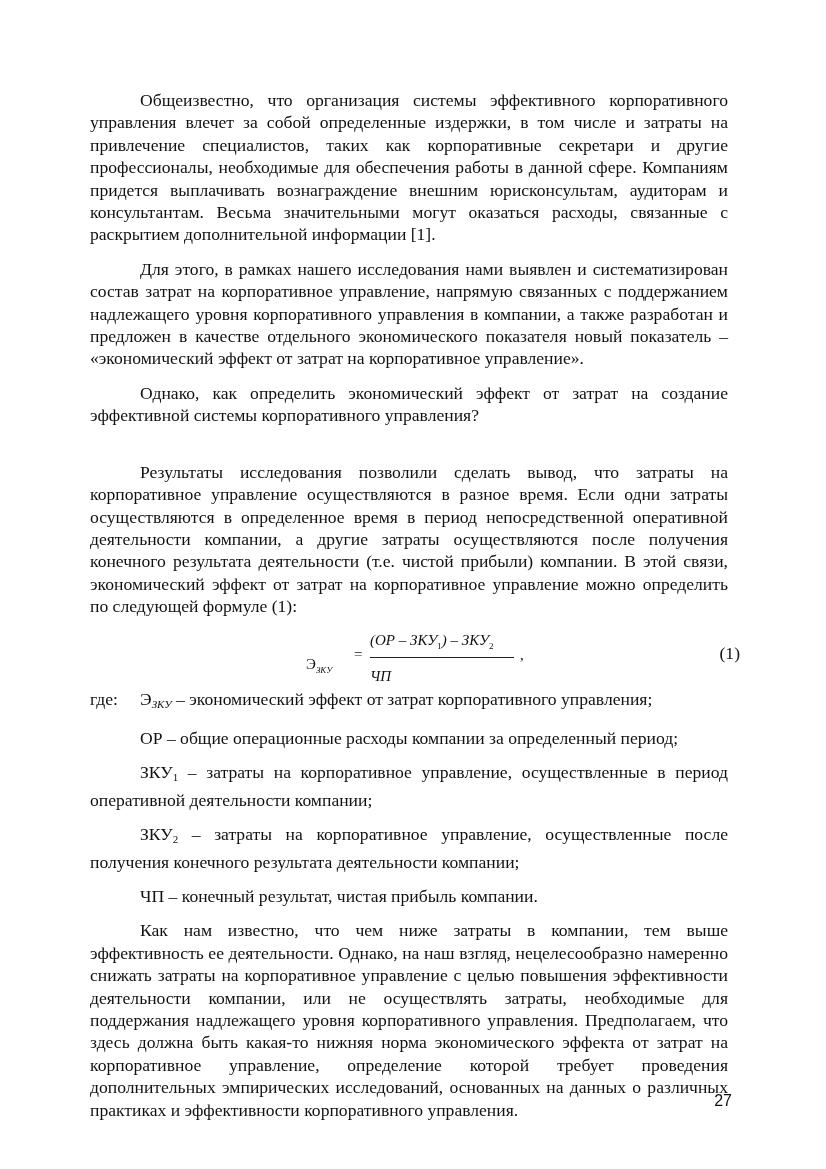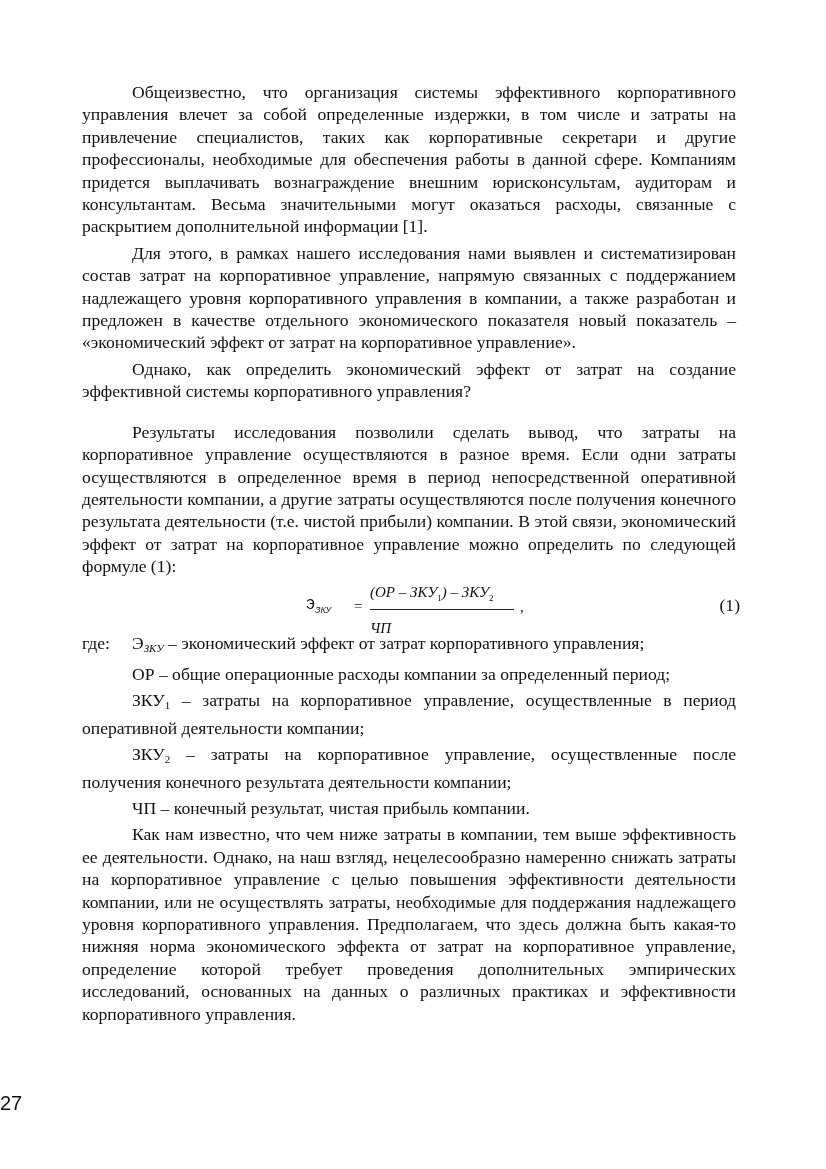--- a/index.html
+++ b/index.html
@@ -2,48 +2,48 @@
 <html><head>
 <meta charset="utf-8">
 <style>
   html, body { margin: 0; padding: 0; background: #ffffff; }
   body { width: 826px; height: 1169px; position: relative; overflow: hidden; }
   .page {
     position: absolute; left: 78px; top: 77px; width: 662px;
     font-family: "Liberation Serif", "DejaVu Serif", serif;
     font-size: 17.6px; line-height: 22.4px; color: #111;
   }
-  p { margin: 4px; text-align: justify; text-indent: 50px; hyphens: none; }
+  p { margin: 12px; text-align: justify; text-indent: 50px; hyphens: none; }
   .gap { height: 10px; }
   .formula {
     position: relative; height: 46px; margin: 0;
   }
   .formula .lhs {
-    position: absolute; left: 228px; top: 13px;
-    font-family: Liberation Mono, monospace; font-size: 15px; font-style: normal;
+    position: absolute; left: 228px; top: 23px;
+    font-family: Liberation Serif, serif; font-size: 15px; font-style: normal;
   }
   .formula .lhs sub { font-size: 9px; font-style: italic; }
   .formula .eq { position: absolute; left: 276px; top: 13px; font-size: 15px; }
   .formula .frac {
     position: absolute; left: 292px; top: 0; width: 144px; text-align: left;
     font-size: 15px; font-style: italic;
   }
   .formula .num { display: block; line-height: 20px; }
   .formula .num sub { font-size: 9px; font-style: normal; }
   .formula .bar { display: block; border-top: 1px solid #222; margin: 1px 0; }
   .formula .den { display: block; line-height: 20px; margin-top: 8px; }
   .formula .comma { position: absolute; left: 442px; top: 14px; font-size: 15px; }
   .formula .num-label { position: absolute; right: 0; top: 12px; }
   .def { text-indent: 0; }
   .def .where { display: inline-block; width: 50px; }
   .sub-it { font-size: 11px; font-style: italic; vertical-align: -3px; }
   .sub-n { font-size: 11px; vertical-align: -3px; }
   .pagenum {
-    position: absolute; left: 0; width: 732px; top: 1092px; text-align: left;
-    font-family: "Liberation Sans", "DejaVu Sans", sans-serif; font-size: 20px; color: #111;
+    position: absolute; left: 0; width: 732px; top: 1092px; text-align: right;
+    font-family: "Liberation Sans", "DejaVu Sans", sans-serif; font-size: 16px; color: #111;
   }
 </style>
 </head>
 <body>
 
 <div class="page">
   <p>Общеизвестно, что организация системы эффективного корпоративного управления влечет за собой определенные издержки, в том числе и затраты на привлечение специалистов, таких как корпоративные секретари и другие профессионалы, необходимые для обеспечения работы в данной сфере. Компаниям придется выплачивать вознаграждение внешним юрисконсультам, аудиторам и консультантам. Весьма значительными могут оказаться расходы, связанные с раскрытием дополнительной информации [1].</p>
   <p>Для этого, в рамках нашего исследования нами выявлен и систематизирован состав затрат на корпоративное управление, напрямую связанных с поддержанием надлежащего уровня корпоративного управления в компании, а также разработан и предложен в качестве отдельного экономического показателя новый показатель – «экономический эффект от затрат на корпоративное управление».</p>
   <p>Однако, как определить экономический эффект от затрат на создание эффективной системы корпоративного управления?</p>
   <div class="gap"></div>

